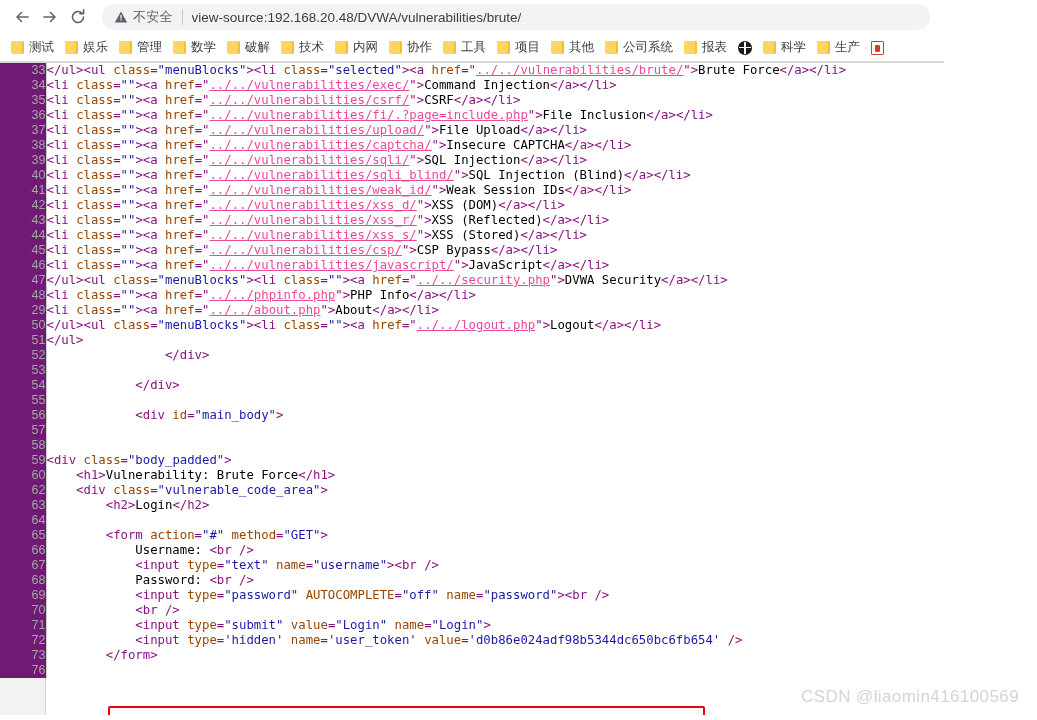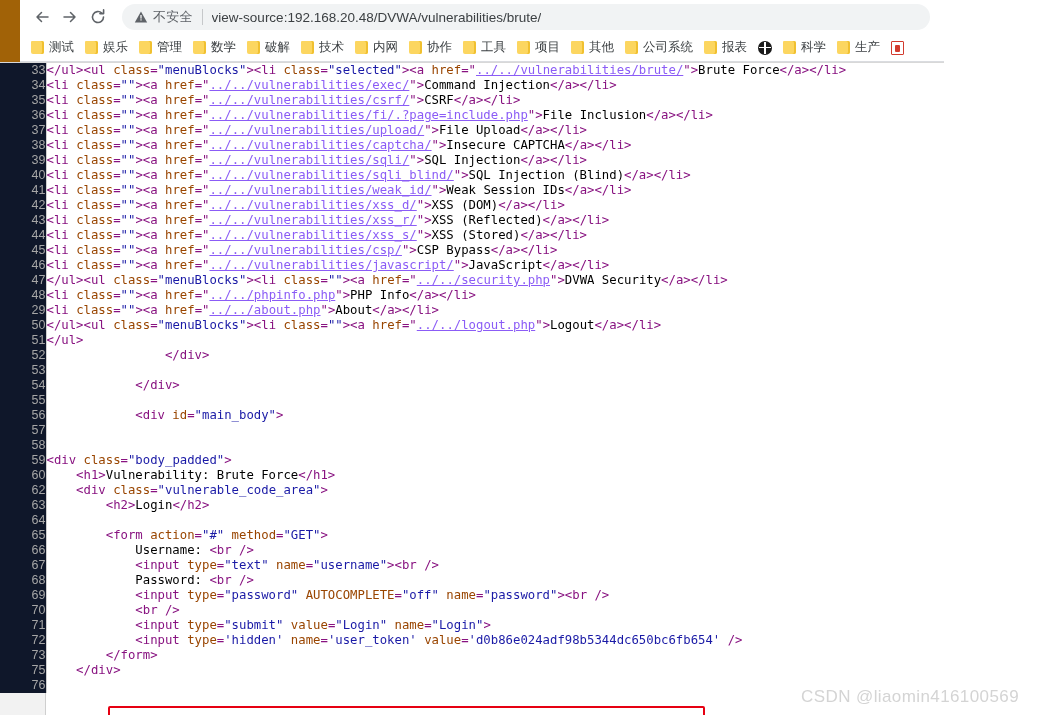--- a/index.html
+++ b/index.html
@@ -10,21 +10,20 @@
     background: #ffffff;
     font-family: "Liberation Sans", sans-serif;
   }
 
   
   #browser-chrome {
     width: 944px;
     background: #a16207;
     border-bottom: 1px solid #d8d8d8;
     position: relative;
-    padding-left: 20px;
   }
   #toolbar {
     height: 34px;
     display: flex;
     align-items: center;
     padding: 0 8px;
     background: #ffffff;
   }
   .nav-btn {
     width: 28px; height: 28px;
@@ -177,38 +176,38 @@
     margin: 0;
     width: 100%;
   }
   table#code-table td { padding: 0; vertical-align: top; }
   td.ln {
     width: 46px;
     min-width: 46px;
     text-align: right;
     padding-right: 7px;
     color: #a6a6a6;
-    background: #0f172a;
+    background: #701a75;
     border-right: 1px solid #cfcfcf;
     user-select: none;
     font-family: "Liberation Sans", sans-serif;
     font-size: 12.5px;
     white-space: nowrap;
   }
   td.code {
     padding-left: 7px;
     white-space: pre;
     color: #000000;
     overflow: hidden;
   }
   
   .t  { color: #881280; }   
   .a  { color: #994500; }   
   .v  { color: #1a1aa6; }   
-  .lk { color: #8b5cf6; text-decoration: underline; }  
+  .lk { color: #ec4899; text-decoration: underline; }  
   .txt{ color: #000000; }   
 
   
   #annotation-box {
     position: absolute;
     left: 108px;
     top: 643px;
     width: 597px;
     height: 30px;
     border: 2px solid #e60012;
@@ -498,24 +497,20 @@
         </tr>
         <tr>
           <td class="ln">72</td>
           <td class="code"><span class="t">            &lt;input </span><span class="a">type</span><span class="t">=</span><span class="v">'hidden'</span><span class="t"> </span><span class="a">name</span><span class="t">=</span><span class="v">'user_token'</span><span class="t"> </span><span class="a">value</span><span class="t">=</span><span class="v">'d0b86e024adf98b5344dc650bc6fb654'</span><span class="t"> /&gt;</span></td>
         </tr>
         <tr>
           <td class="ln">73</td>
           <td class="code"><span class="t">        &lt;/form&gt;</span></td>
         </tr>
         <tr>
-          <td class="ln">75</td>
-          <td class="code"><span class="t">    &lt;/div&gt;</span></td>
-        </tr>
-        <tr>
           <td class="ln">76</td>
           <td class="code"><span class="txt"></span></td>
         </tr>
       </tbody>
   </table>
 
   <div id="annotation-box"></div>
   <div id="watermark">CSDN @liaomin416100569</div>
 </div>
 

